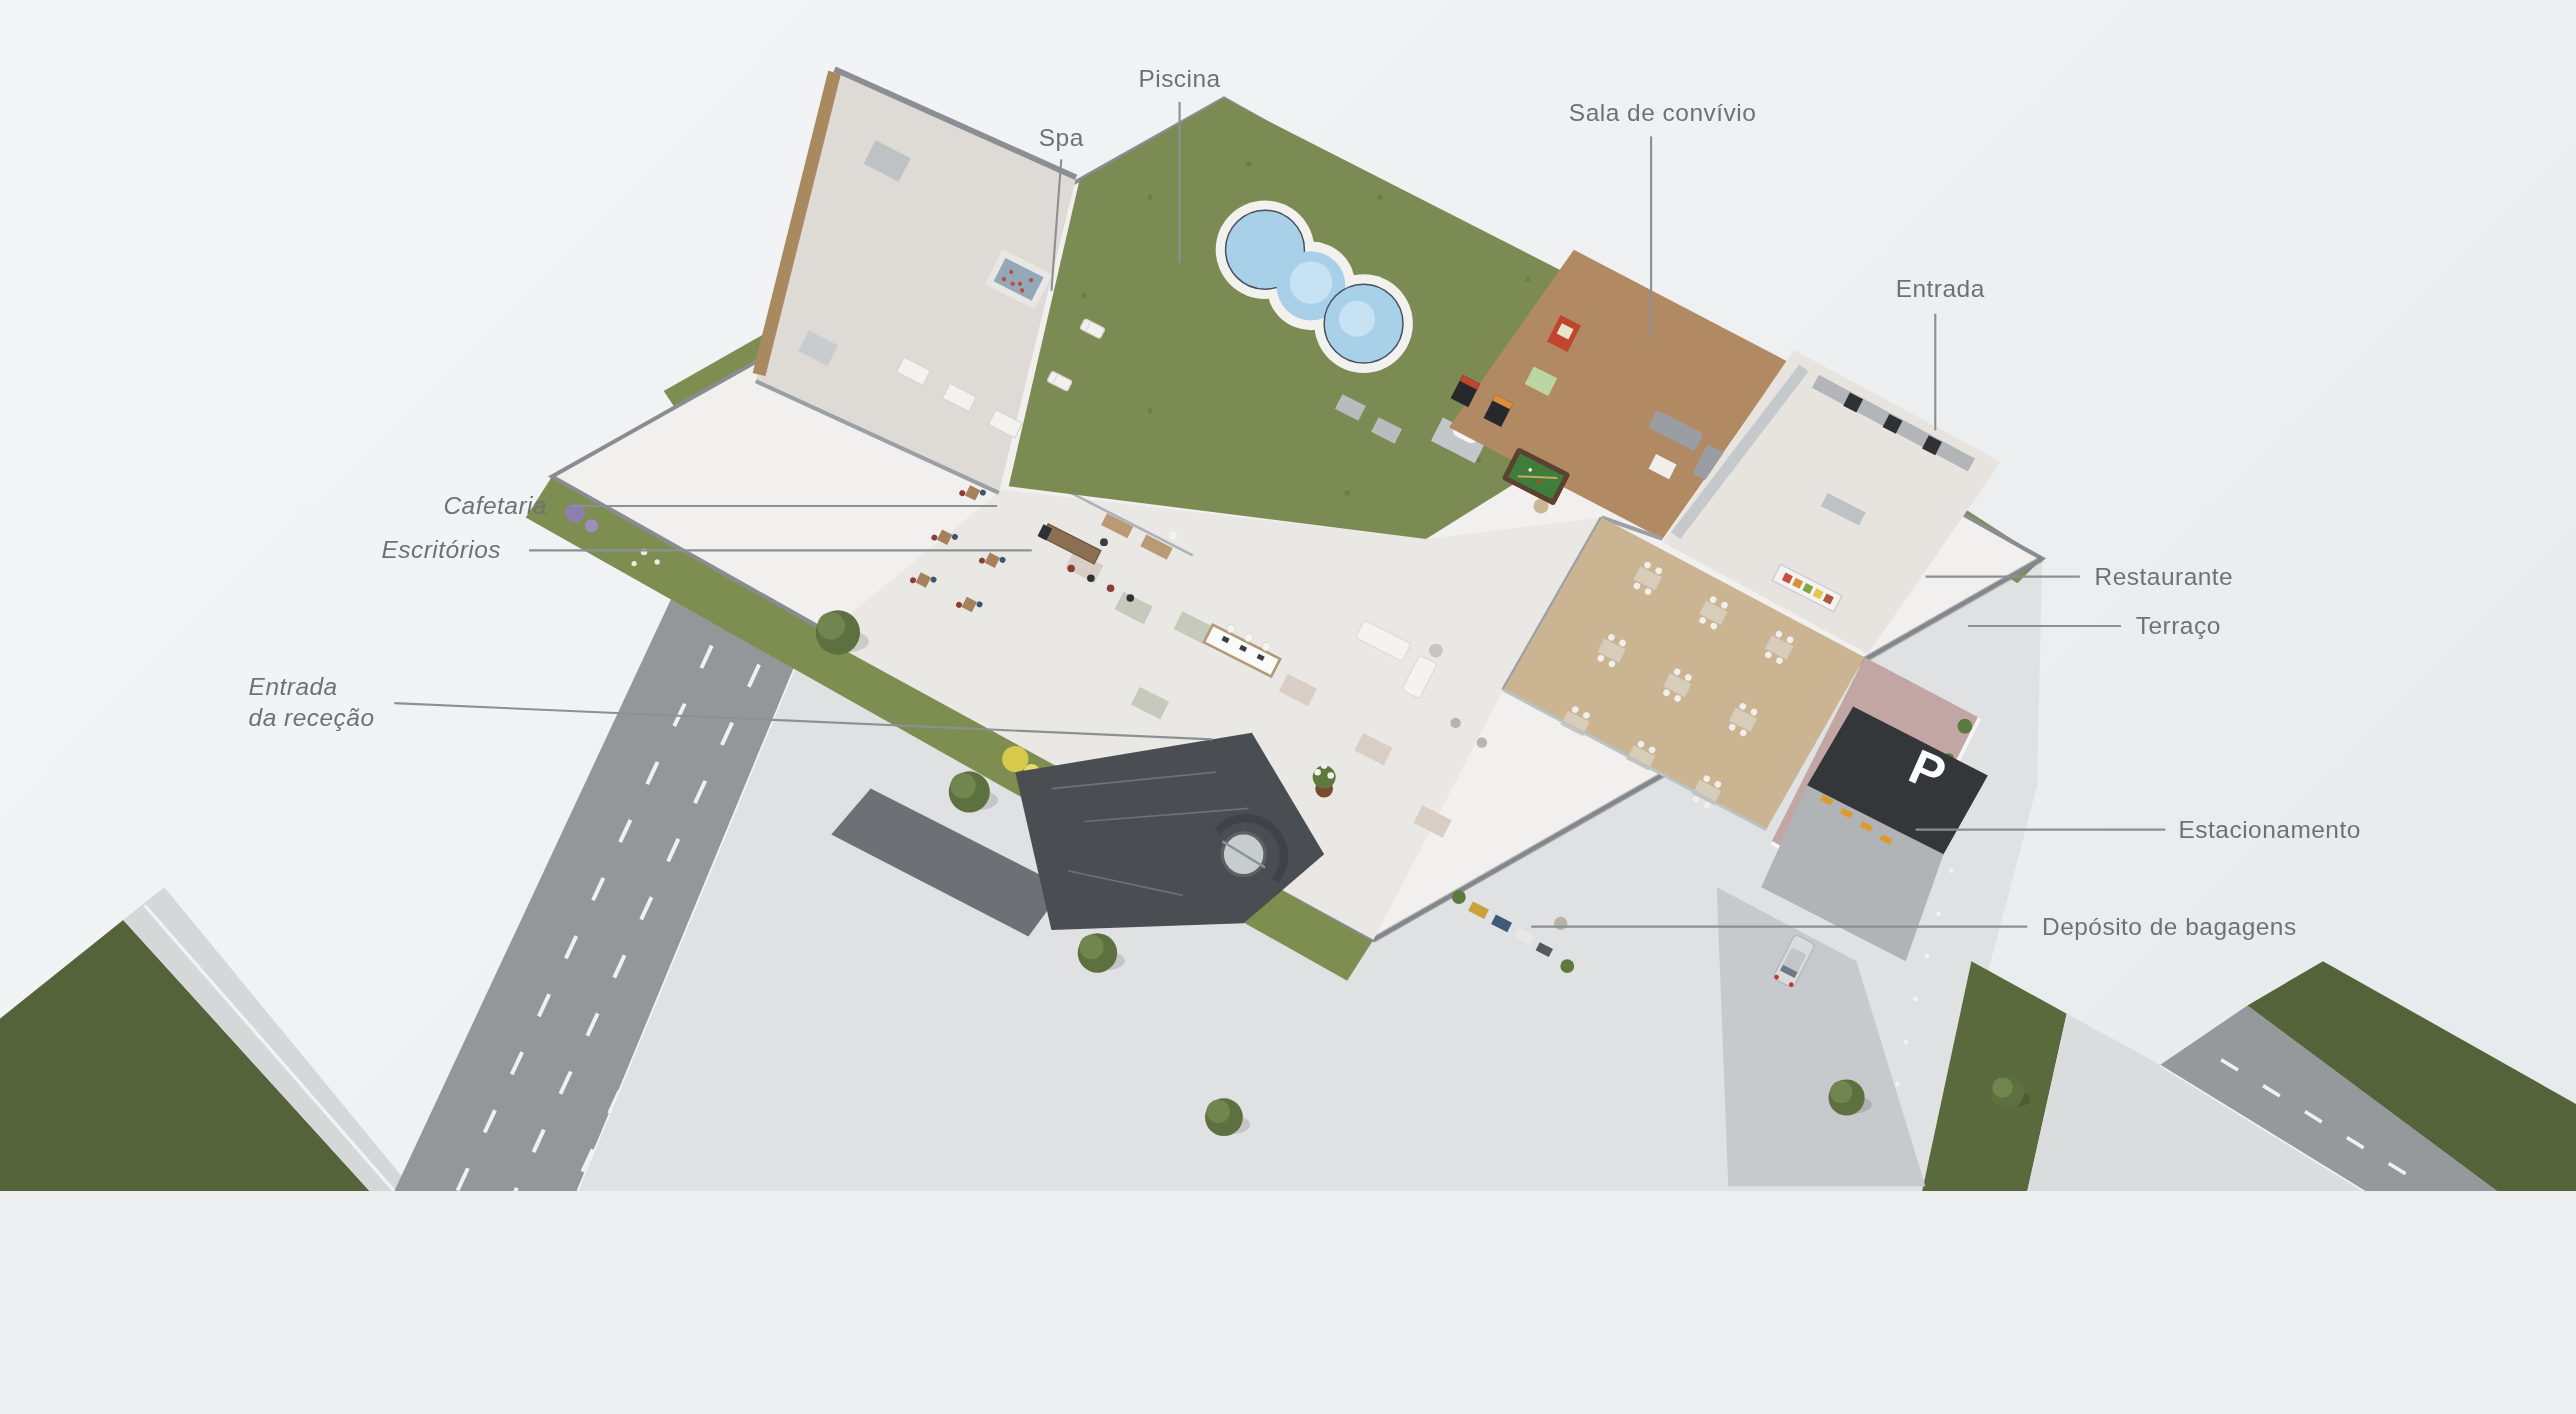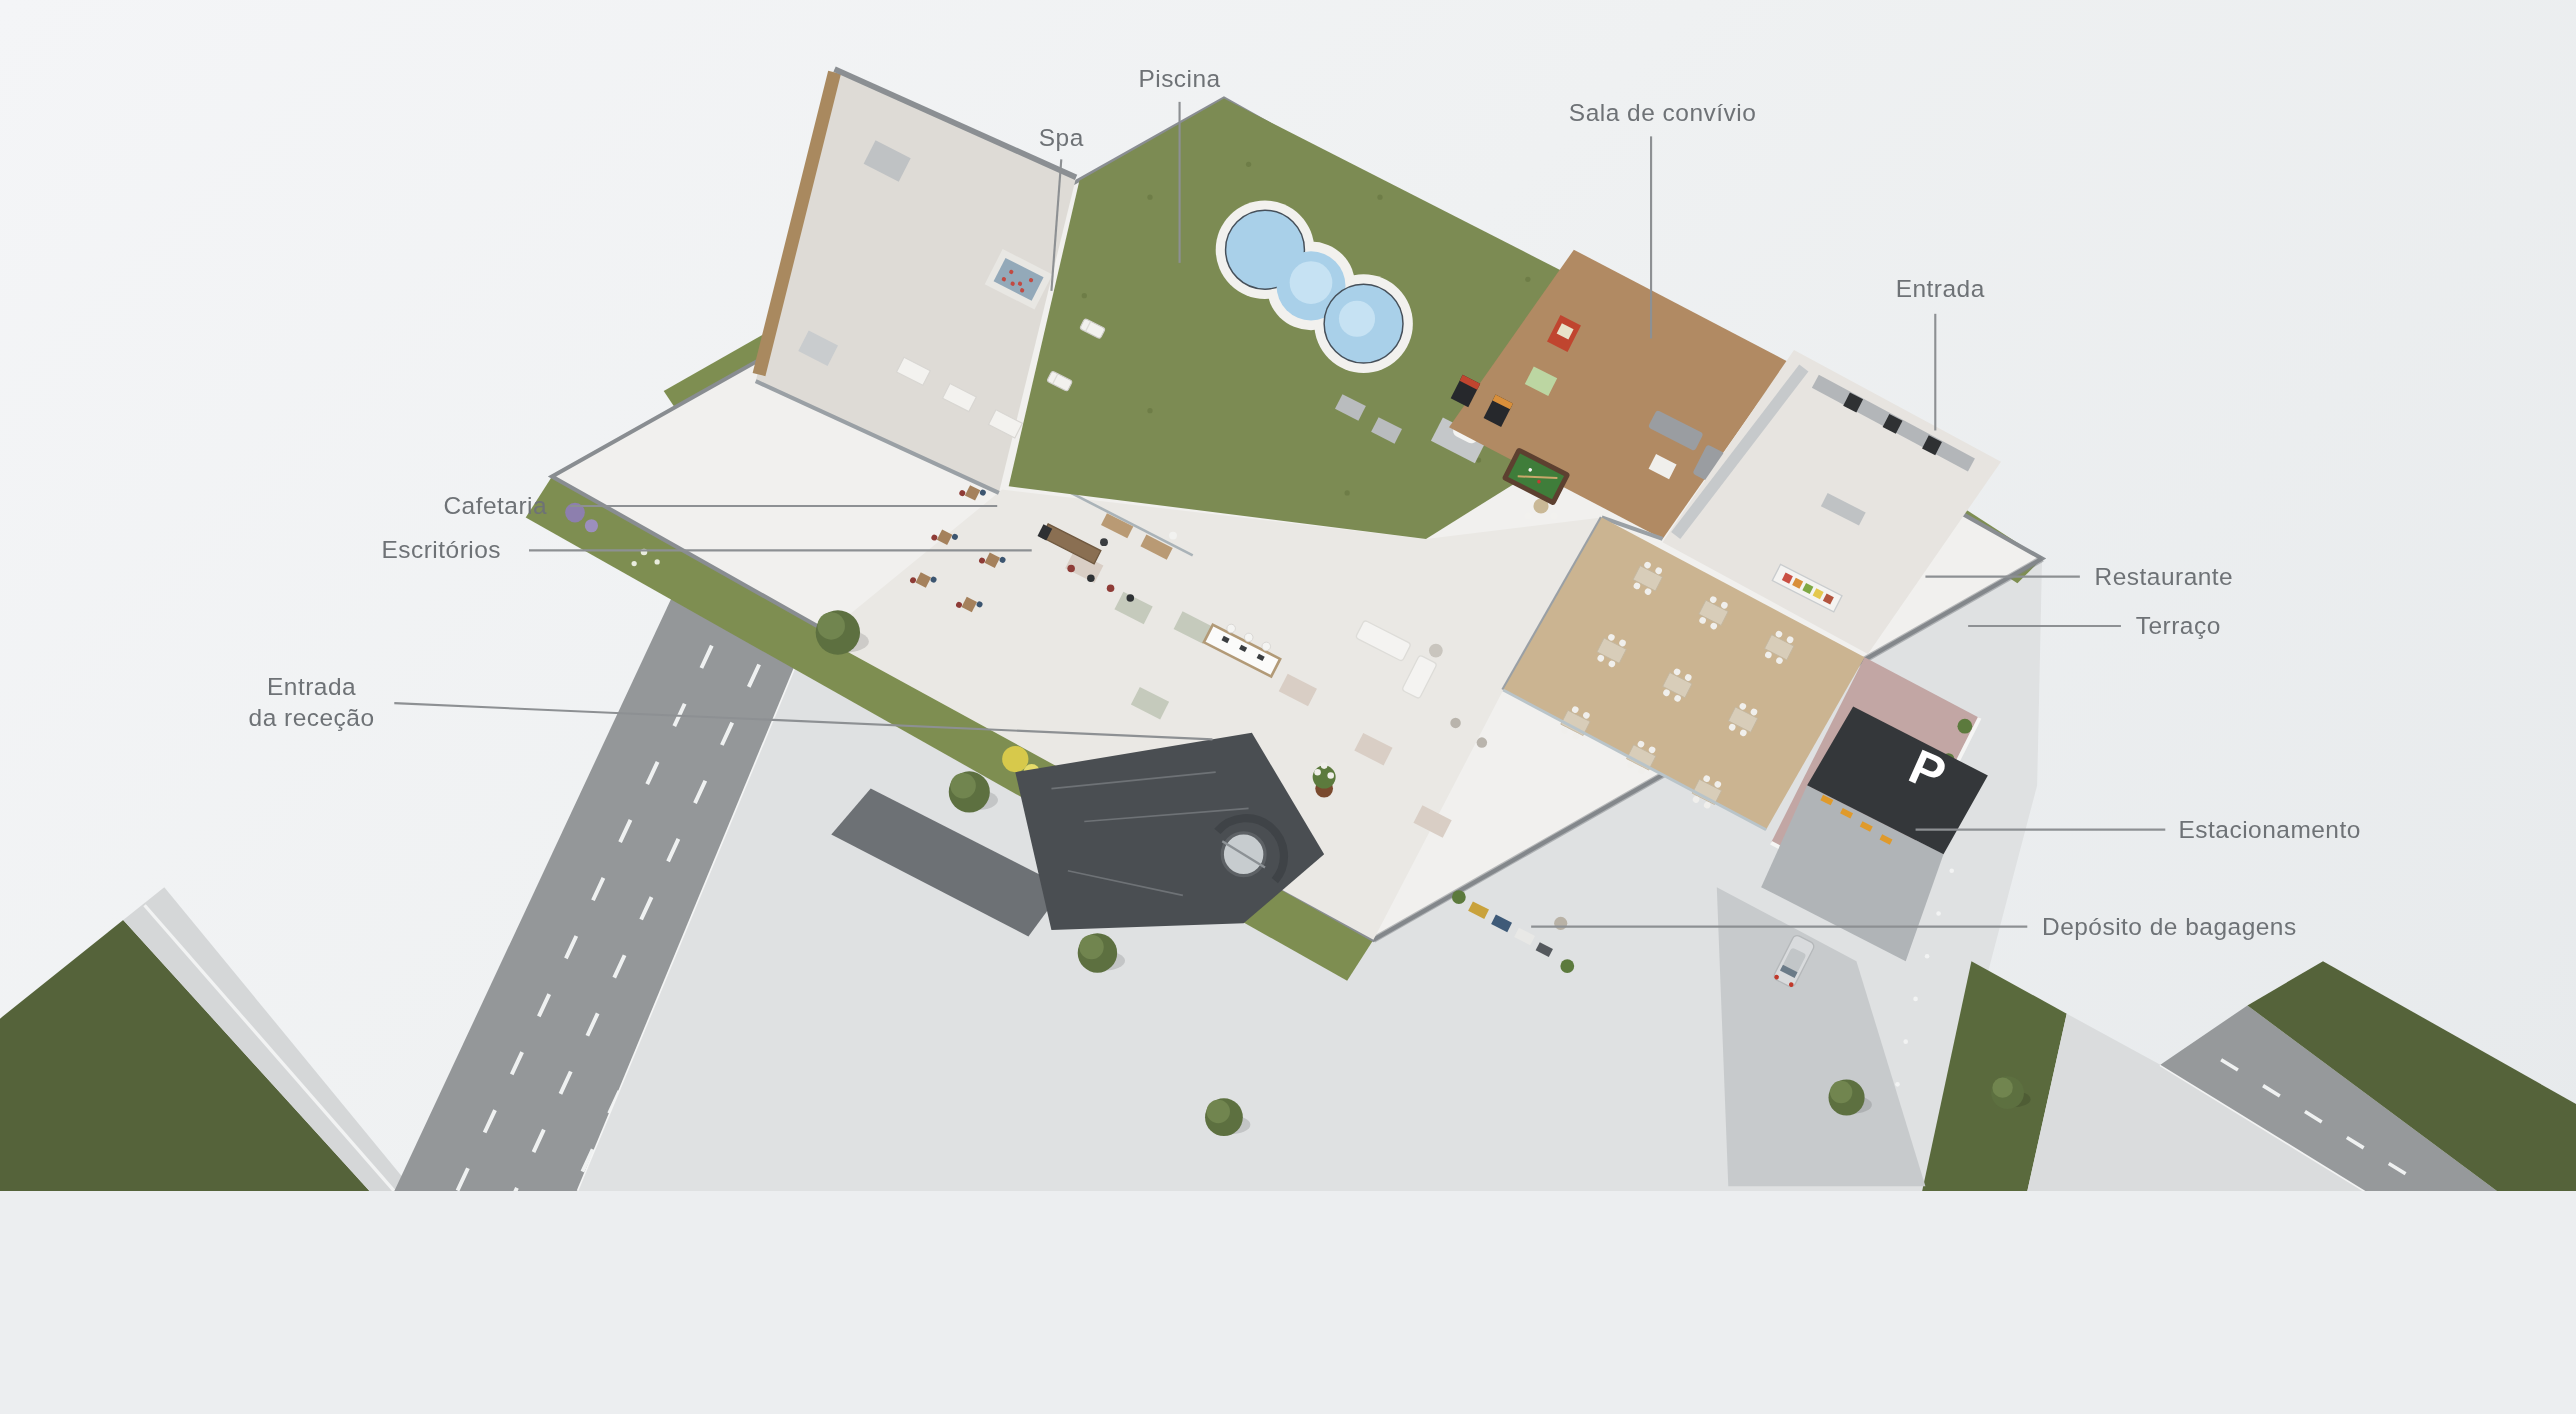--- a/index.html
+++ b/index.html
@@ -16,21 +16,21 @@
     position:absolute;
     color:#6e7276;
     font-size:0.95vw;
     font-weight:500;
     letter-spacing:0.02em;
     line-height:1.25;
     white-space:pre-line;
     user-select:none;
   }
   .a-c{transform:translate(-50%,-50%);text-align:center;}
-  .a-r{transform:translate(-100%,-50%);text-align:center;}
+  .a-r{transform:translate(-100%,-50%);text-align:left;font-style:italic;}
   .a-l{transform:translate(0,-50%);text-align:center;}
 </style>
 </head>
 <body>
 
 <div class="stage">
 
   <svg class="scene-svg" viewBox="0 0 1568 725" preserveAspectRatio="none">
     <defs>
       <symbol id="sym-lounger" overflow="visible">

